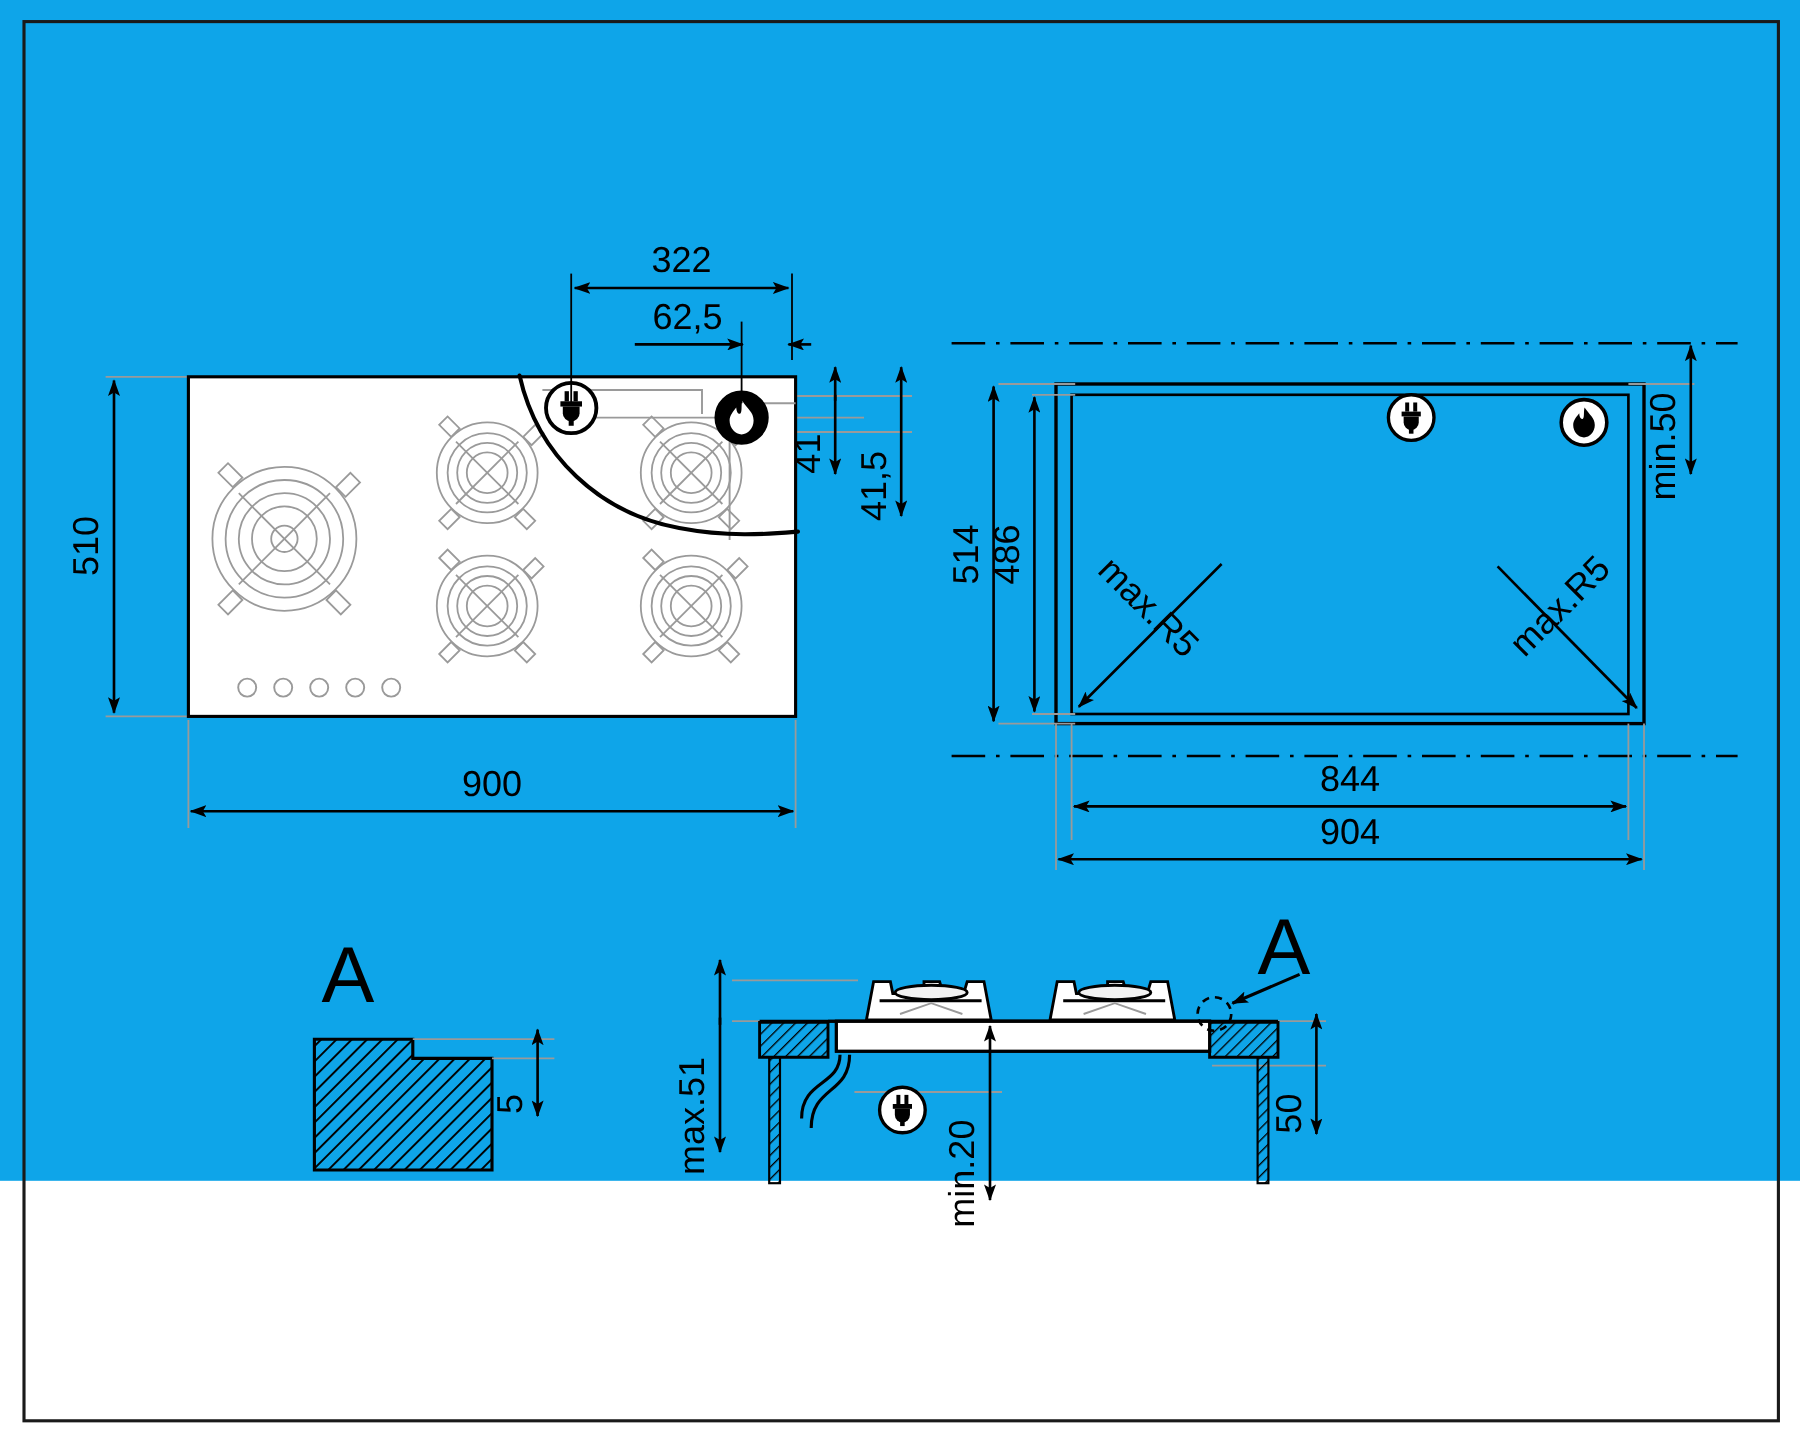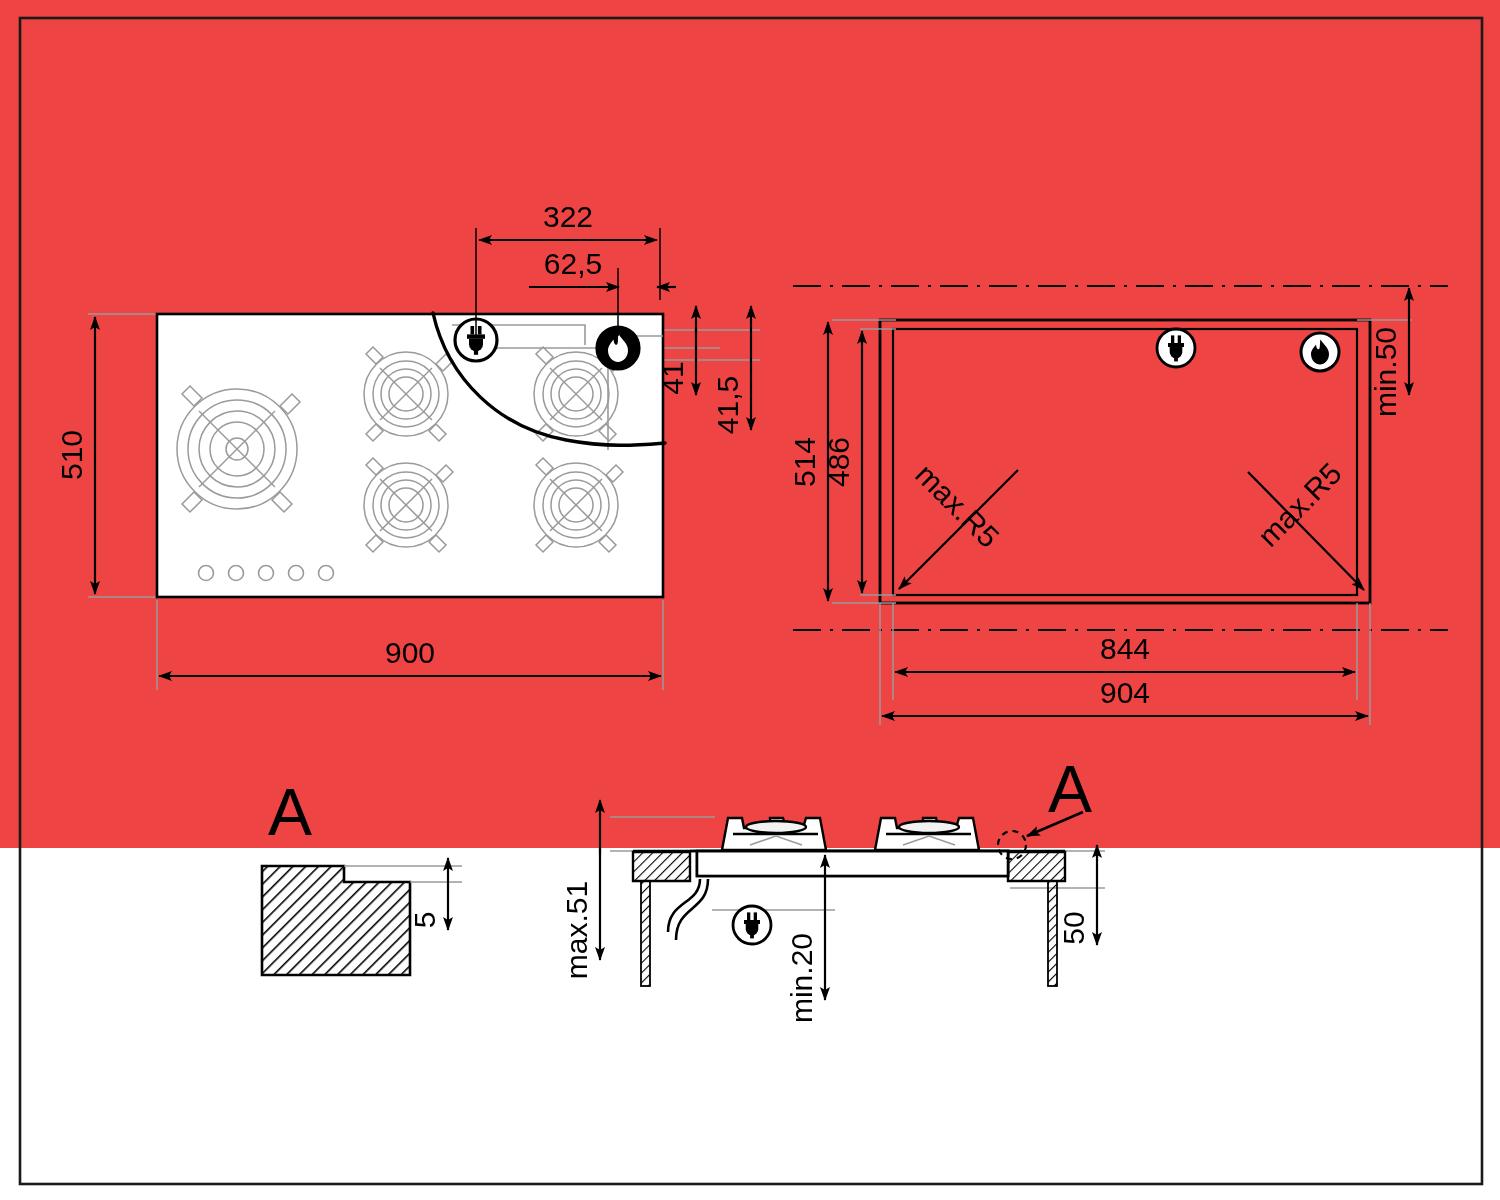--- a/index.html
+++ b/index.html
@@ -1,17 +1,17 @@
 <!DOCTYPE html>
 <html><head>
 <meta charset="utf-8">
 <style>
   html,body{margin:0;padding:0;background:#ffffff;}
   body{width:1500px;height:1200px;font-family:"Liberation Sans",sans-serif;overflow:hidden;}
-  #root{position:relative;width:1500px;height:848px;background:#ef4444;}
+  #root{position:relative;width:1500px;height:984px;background:#0ea5e9;}
   svg{display:block;}
   .dimtext{font-family:"Liberation Sans",sans-serif;font-size:30px;fill:#000;}
   .bigA{font-family:"Liberation Sans",sans-serif;font-size:66px;fill:#000;}
 </style>
 </head>
 <body>
 
 <div id="root">
 
 <svg width="1500" height="1200" viewBox="0 0 1500 1200">

